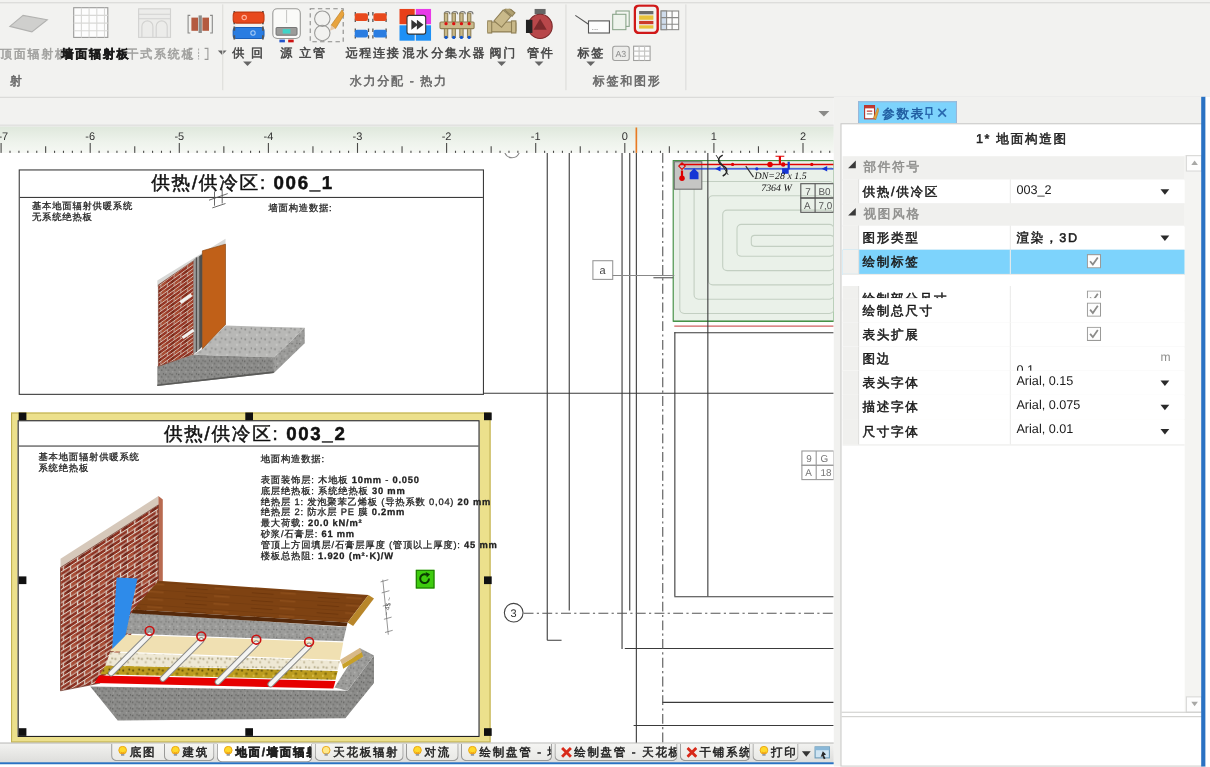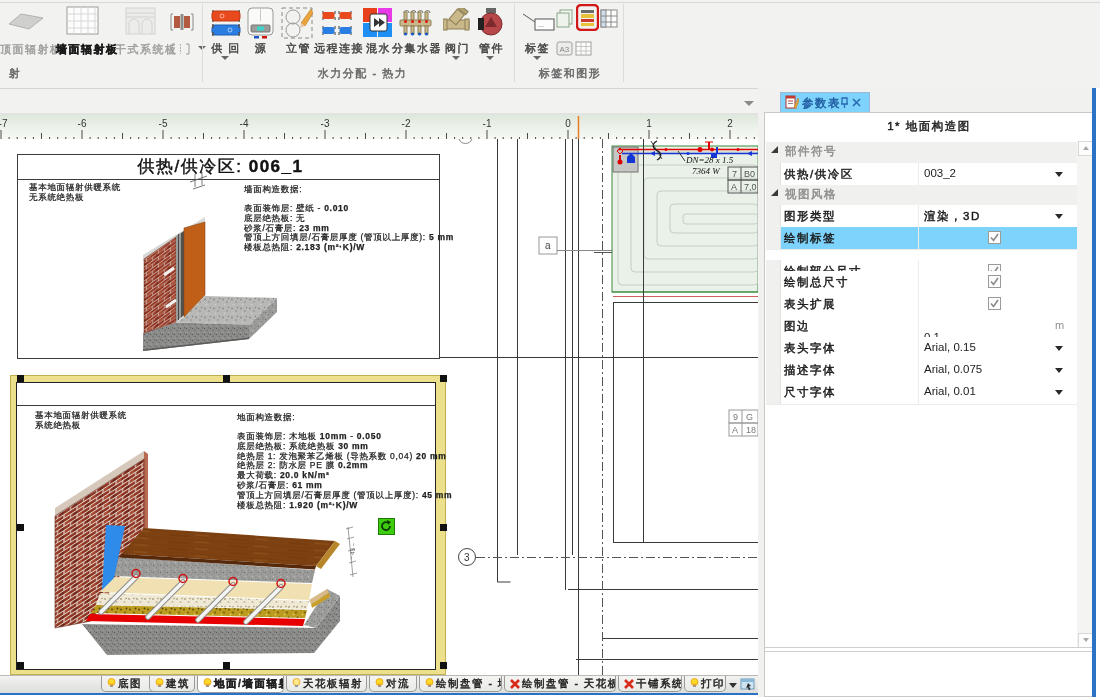--- a/index.html
+++ b/index.html
@@ -124,21 +124,21 @@
 
     <div class="ritem" style="left:281px;top:7px;">
       <svg width="32" height="32">
         <rect x="1" y="1" width="30" height="30" fill="none" stroke="#8a8a88" stroke-dasharray="4 3"></rect>
         <circle cx="12" cy="10" r="7" fill="none" stroke="#9a9a98"></circle>
         <circle cx="12" cy="23" r="7" fill="none" stroke="#9a9a98"></circle>
         <polygon points="30,2 20,16 24,19 32,6" fill="#e8a33d" stroke="#b87d20" stroke-width="0.6"></polygon>
         <polygon points="20,16 24,19 19,21" fill="#e7c9a8"></polygon>
       </svg>
     </div>
-    <div class="rtext abs ck" style="left:286px;top:41px;width:24px;text-align:right;">立管</div>
+    <div class="rtext abs ck" style="left:272px;top:41px;width:24px;text-align:right;">立管</div>
 
     <div class="ritem" style="left:321px;top:9px;">
       <svg width="32" height="28">
         <g stroke="#555" stroke-width="1.2" fill="none">
             <path d="M2 2 v3 M2 8 v3 M14 2 v3 M14 8 v3 M18 2 v3 M18 8 v3 M30 2 v3 M30 8 v3"></path>
           </g>
         <rect x="1.5" y="3" width="12" height="7" rx="2" fill="#e8491d"></rect>
         <rect x="18.5" y="3" width="12" height="7" rx="2" fill="#e8491d"></rect>
         <g stroke="#555" stroke-width="1.2" fill="none">
             <path d="M2 17 v3 M2 23 v3 M14 17 v3 M14 23 v3 M18 17 v3 M18 23 v3 M30 17 v3 M30 23 v3"></path>
@@ -495,21 +495,20 @@
         <text x="746" y="294" font-size="9" fill="#777">18</text>
 
       <path d="M459 0 a7 7 0 0 0 13 0" fill="none" stroke="#888"></path>
     </svg>
 
     <div class="dbox" style="left:17px;top:15px;width:421px;height:203px;">
       <div class="dtitle dtser ck" style="top:0px;font-size:17px;transform:translateX(-8px);">供热/供冷区<span style="font-family:'Liberation Sans';">: </span><b style="font-family:'Liberation Sans';font-size:17px;text-align:center;">006_1</b></div>
       <div style="position:absolute;left:0;right:0;top:24px;border-top:1px solid #3c3c3c;"></div>
       <div class="small abs" style="left:11px;top:28px;">基本地面辐射供暖系统<br>无系统绝热板</div>
       <div class="small abs" style="left:226px;top:30px;">墙面构造数据:</div>
-      <div class="small abs" style="left:226px;top:49px;">表面装饰层: 壁纸 - <b>0.010</b><br>底层绝热板: 无<br>砂浆/石膏层: <b>23 mm</b><br>管顶上方回填层/石膏层厚度 (管顶以上厚度): <b>5 mm</b><br>楼板总热阻: <b>2.183 (m²·K)/W</b></div>
       <svg width="180" height="190" style="position:absolute;left:113px;top:16px;">
         <defs>
           <pattern id="brk" width="12" height="7" patternUnits="userSpaceOnUse" patternTransform="skewY(-36)">
             <rect width="12" height="7" fill="#963626"></rect>
             <rect width="12" height="0.8" y="0" fill="#d8c8bc"></rect>
             <rect width="0.8" height="3.5" x="3" y="0.8" fill="#d0bcb0"></rect>
             <rect width="12" height="0.8" y="3.5" fill="#d8c8bc"></rect>
             <rect width="0.8" height="3.5" x="9" y="3.6" fill="#d0bcb0"></rect>
             <rect width="4" height="2.7" x="4" y="0.8" fill="#a84c32"></rect>
             <rect width="3" height="2.7" x="0.5" y="4.3" fill="#7e2c1a"></rect>
@@ -556,20 +555,21 @@
           <line x1="64" y1="3" x2="64" y2="16"></line>
             <line x1="71" y1="1" x2="71" y2="14"></line>
           <line x1="59" y1="11" x2="76" y2="5"></line>
             <line x1="62" y1="18" x2="74" y2="14"></line>
         </g>
       </svg>
     </div>
 
     <div class="abs" style="left:10px;top:236px;width:436px;height:300px;border:1px solid #c0b052;background:#ece08c;box-sizing:border-box;"></div>
     <div class="dbox" style="left:16px;top:243px;width:418px;height:286px;border-color:#222;">
+      <div class="dtitle dtser ck" style="top:0px;font-size:17px;transform:translateX(6px);">供热/供冷区<span style="font-family:'Liberation Sans';">: </span><b style="font-family:'Liberation Sans';font-size:17px;">003_2</b></div>
       <div style="position:absolute;left:0;right:0;top:22px;border-top:1px solid #3c3c3c;"></div>
       <div class="small abs" style="left:18px;top:28px;">基本地面辐射供暖系统<br>系统绝热板</div>
       <div class="small abs" style="left:220px;top:30px;">地面构造数据:</div>
       <div class="small abs" style="left:220px;top:49px;">表面装饰层: 木地板 <b>10mm</b> - <b>0.050</b><br>底层绝热板: 系统绝热板 <b>30 mm</b><br>绝热层 1: 发泡聚苯乙烯板 (导热系数 0,04) <b>20 mm</b><br>绝热层 2: 防水层 PE 膜 <b>0.2mm</b><br>最大荷载: <b>20.0 kN/m²</b><br>砂浆/石膏层: <b>61 mm</b><br>管顶上方回填层/石膏层厚度 (管顶以上厚度): <b>45 mm</b><br>楼板总热阻: <b>1.920 (m²·K)/W</b></div>
       <svg width="345" height="215" style="position:absolute;left:30px;top:62px;" id="illus2">
         <defs>
           <pattern id="brk2" width="13" height="8" patternUnits="userSpaceOnUse" patternTransform="skewY(-33)">
             <rect width="13" height="8" fill="#8e3222"></rect>
             <rect width="13" height="1.1" y="0" fill="#e0d4c8"></rect>
             <rect width="1.1" height="4" x="3.5" y="1" fill="#e0d4c8"></rect>

